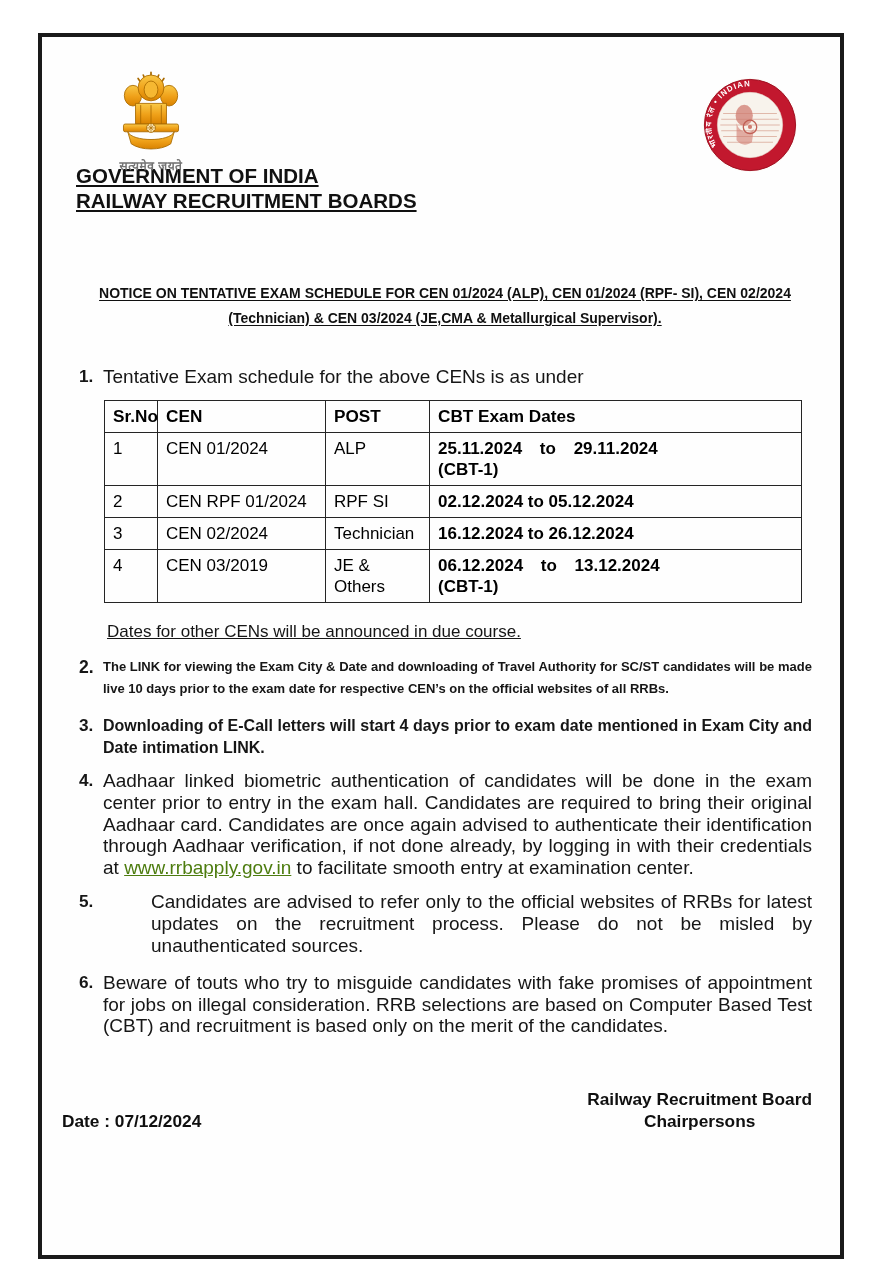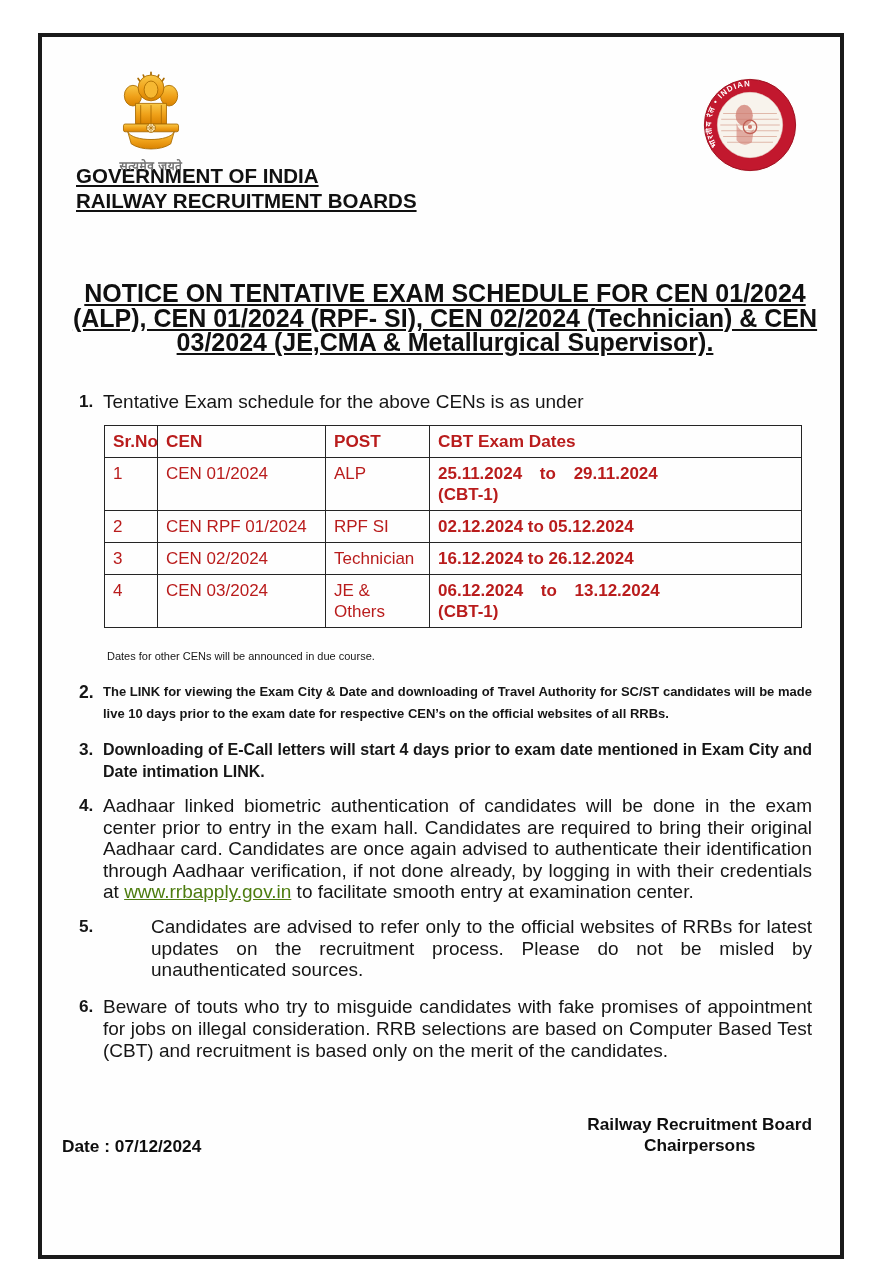--- a/index.html
+++ b/index.html
@@ -17,21 +17,21 @@
   .header{position:relative;height:207px;}
   .emblem{position:absolute;left:22px;top:30px;width:106px;text-align:center;}
   .emblem svg{width:86px;height:90px;display:block;margin:0 auto;}
   .emblem-caption{display:block;font-size:12px;font-weight:bold;color:#737373;margin-top:0;letter-spacing:.5px;}
   .rail-logo{position:absolute;right:14px;top:40px;width:96px;height:96px;}
   .rail-logo svg{width:96px;height:96px;display:block;}
   .headings{text-align:left;padding-top:127px;font-weight:bold;font-size:20.5px;line-height:24.5px;color:#111;}
   .headings .hline{text-decoration:underline;text-underline-offset:2px;}
   
   .notice-title{
-    margin:37px -6px 0 -4px;text-align:center;font-weight:bold;font-size:25px;
+    margin:37px -6px 0 -4px;text-align:center;font-weight:bold;font-size:14px;
     line-height:24.5px;text-decoration:underline;text-underline-offset:2px;color:#101010;
   }
   
   .item{display:flex;align-items:flex-start;}
   .item .num{flex:0 0 27px;font-weight:bold;font-size:17.2px;line-height:21px;padding-left:3px;box-sizing:border-box;}
   .item .txt{flex:1;text-align:justify;font-size:19px;line-height:21px;}
   .item1{margin-top:36px;}
   .item2{margin-top:14px;}
   .item2 .txt{font-weight:bold;font-size:13px;line-height:22.4px;}
   .item2 .num{font-size:17.6px;line-height:22.4px;}
@@ -39,30 +39,30 @@
   .item3 .txt{font-weight:bold;font-size:16px;line-height:21.8px;}
   .item4{margin-top:12px;}
   .item4 .txt{line-height:21.6px;}
   .item5{margin-top:13px;}
   .item5 .txt{line-height:21.8px;margin-left:48px;}
   .item6{margin-top:15px;}
   .item6 .txt{line-height:21.8px;}
   a.doc-link{color:#4d7c0f;text-decoration:underline;cursor:pointer;}
   
   .table-wrap{margin:13px 0 0 28px;}
-  table.sched{border-collapse:collapse;table-layout:fixed;width:697px;font-size:17px;color:#b91c1c;}
+  table.sched{border-collapse:collapse;table-layout:fixed;width:697px;font-size:17px;color:#000000;}
   table.sched col.c0{width:53px;} table.sched col.c1{width:168px;}
   table.sched col.c2{width:104px;} table.sched col.c3{width:372px;}
   table.sched th,table.sched td{
     border:1.6px solid #252525;padding:5px 8px;text-align:left;vertical-align:top;line-height:21px;
   }
   table.sched th{font-weight:bold;font-size:17.2px;}
   td.c-dates{font-weight:bold;white-space:pre-line;}
   td.gap-wide{word-spacing:13px;}
-  .note{margin:18px 0 0 31px;font-size:11px;line-height:21px;}
+  .note{margin:18px 0 0 31px;font-size:17px;line-height:21px;text-decoration:underline;}
   
   .footer{
     margin:52px 0 0 -14px;display:flex;justify-content:space-between;align-items:flex-end;
     font-weight:bold;font-size:17.3px;color:#0f0f0f;
   }
   .sign-block{text-align:center;line-height:21.5px;margin-right:0px;}
 </style>
 </head>
 <body>
 
@@ -162,21 +162,21 @@
         <td class="c-dates">02.12.2024 to 05.12.2024</td>
       </tr>
       <tr>
         <td>3</td>
         <td>CEN 02/2024</td>
         <td>Technician</td>
         <td class="c-dates">16.12.2024 to 26.12.2024</td>
       </tr>
       <tr>
         <td>4</td>
-        <td>CEN 03/2024</td>
+        <td>CEN 03/2019</td>
         <td>JE &amp; Others</td>
         <td class="c-dates gap-wide">06.12.2024 to 13.12.2024
 (CBT-1)</td>
       </tr>
     </tbody>
       </table>
   </div>
 
   <div class="note">Dates for other CENs will be announced in due course.</div>
 

